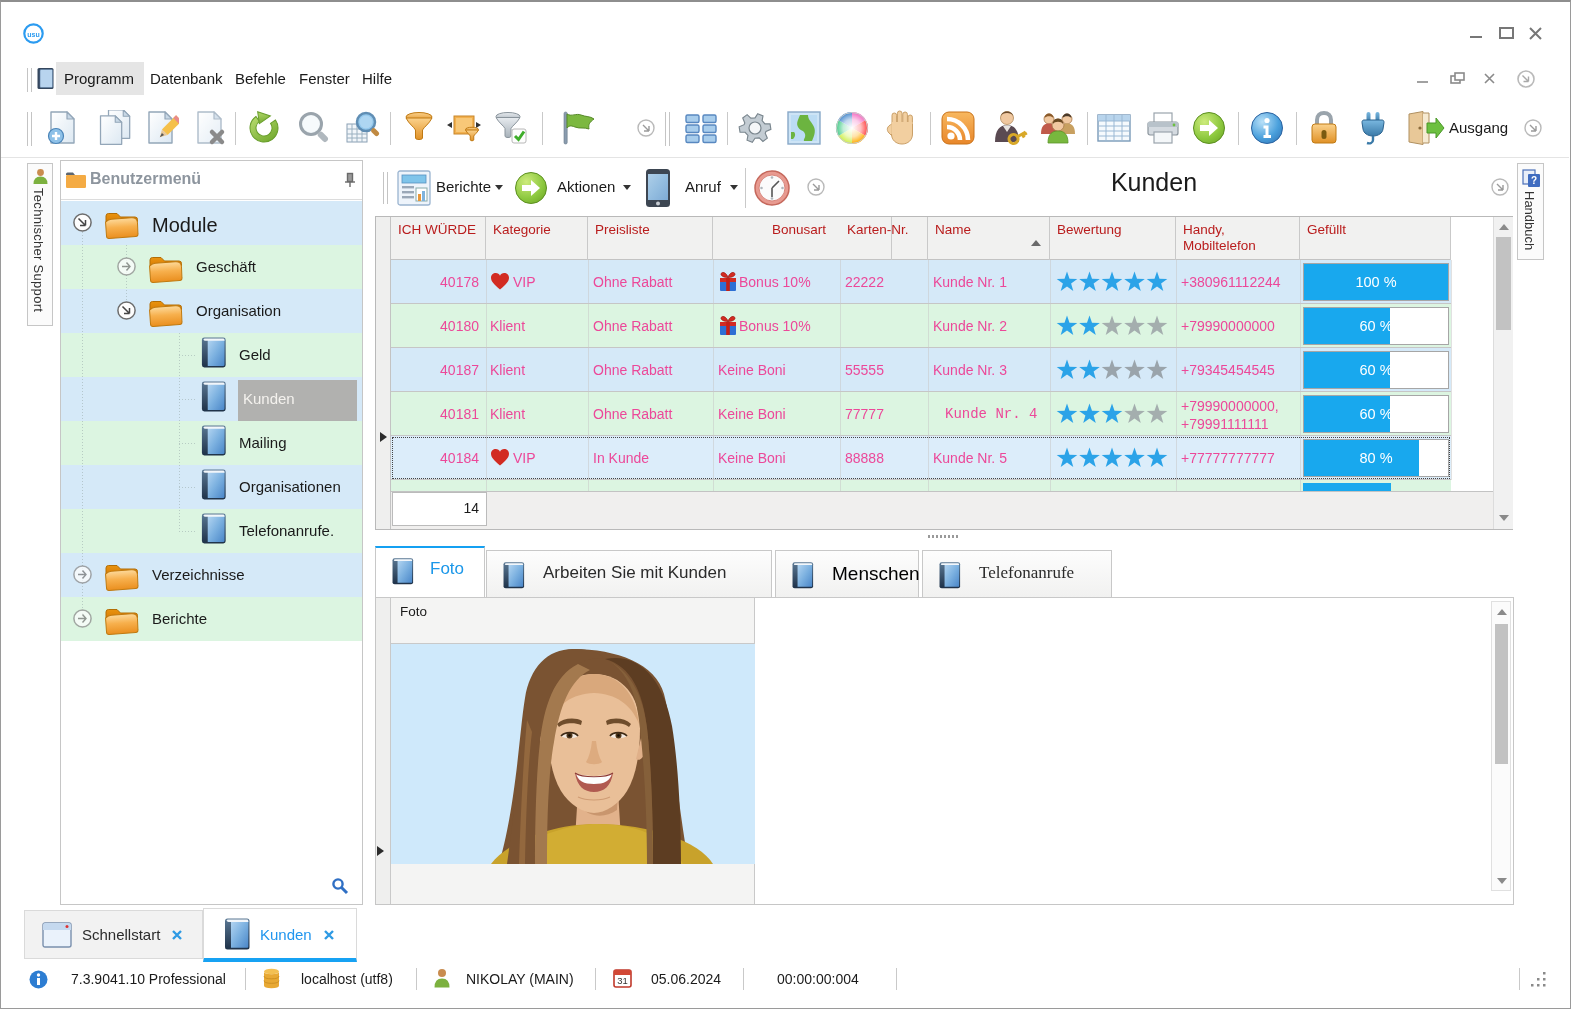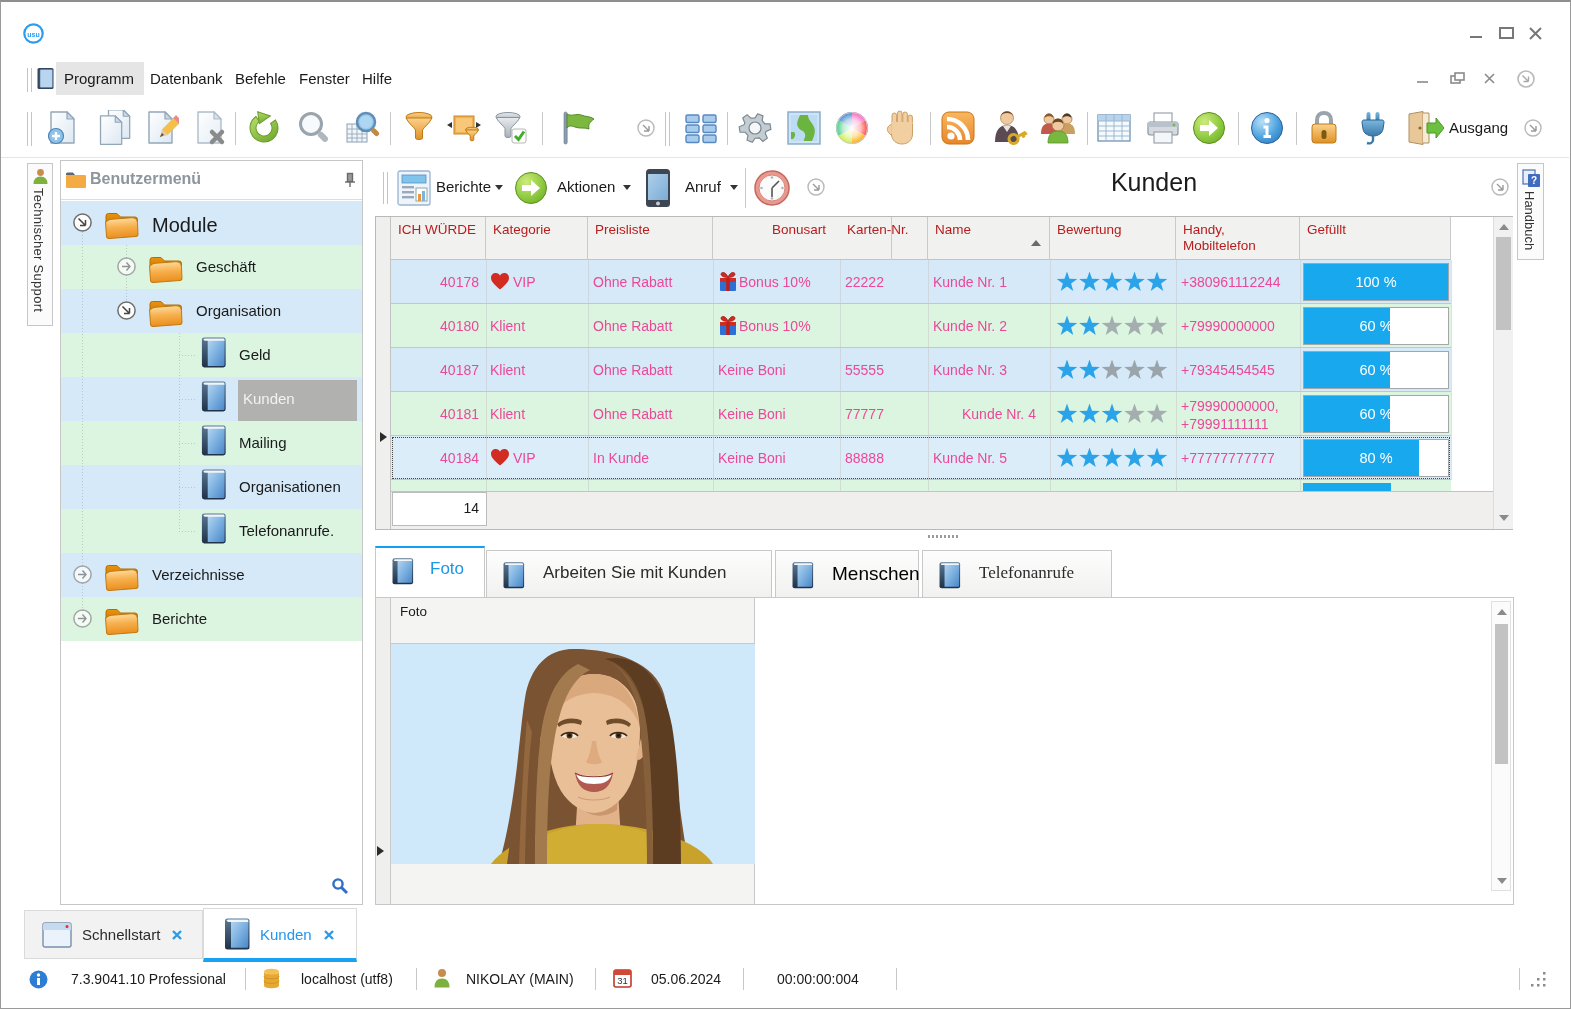--- a/index.html
+++ b/index.html
@@ -636,21 +636,21 @@
       <div class="ct" style="left:327px;top:102px;">Keine Boni</div>
       <div class="ct" style="left:454px;top:102px;">55555</div>
       <div class="ct" style="left:542px;top:102px;">Kunde Nr. 3</div>
       <div class="ct" style="left:790px;top:102px;">+79345454545</div>
 
       <div class="ct" style="left:0;top:146px;width:88px;text-align:right;">40181</div>
       <div class="ct" style="left:99px;top:146px;">Klient</div>
       <div class="ct" style="left:202px;top:146px;">Ohne Rabatt</div>
       <div class="ct" style="left:327px;top:146px;">Keine Boni</div>
       <div class="ct" style="left:454px;top:146px;">77777</div>
-      <div class="ct" style="left:571px;top:146px;">Kunde Nr. 4</div>
+      <div class="ct" style="left:554px;top:146px;font-family:Liberation Mono, monospace;">Kunde Nr. 4</div>
       <div class="ct" style="left:790px;top:137px;line-height:18px;">+79990000000,<br>+79991111111</div>
 
       <div class="ct" style="left:0;top:190px;width:88px;text-align:right;">40184</div>
       <svg class="abs" style="left:99px;top:188px;" width="20" height="19" viewBox="0 0 20 19">
             <path d="M10 17.5 C4 12.5 1 9.5 1 5.8 C1 3 3.2 1 5.8 1 C7.7 1 9.3 2.1 10 3.7 C10.7 2.1 12.3 1 14.2 1 C16.8 1 19 3 19 5.8 C19 9.5 16 12.5 10 17.5 Z" fill="#d22b22"></path>
           </svg>
       <div class="ct" style="left:122px;top:190px;">VIP</div>
       <div class="ct" style="left:202px;top:190px;">In Kunde</div>
       <div class="ct" style="left:327px;top:190px;">Keine Boni</div>
       <div class="ct" style="left:454px;top:190px;">88888</div>

